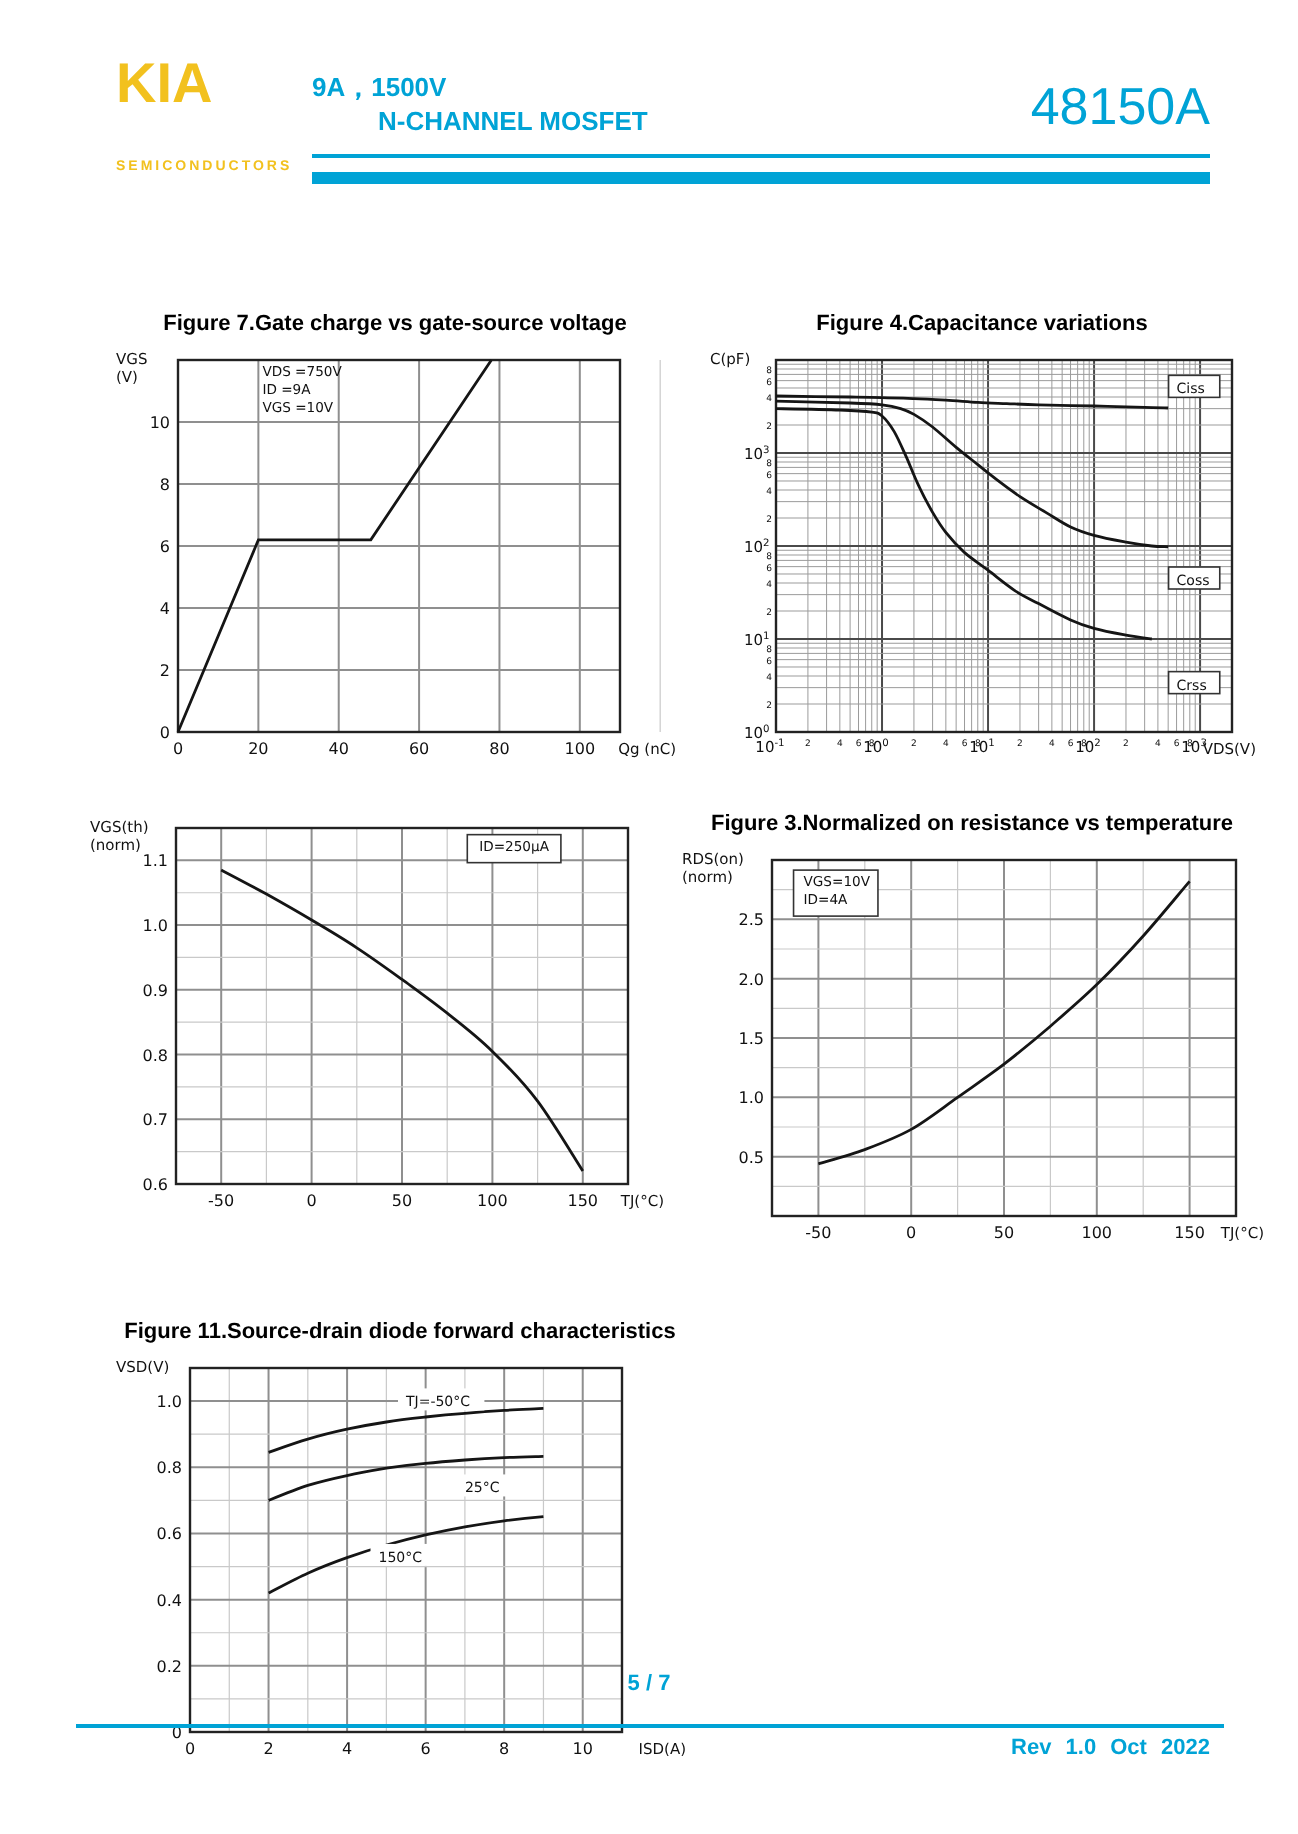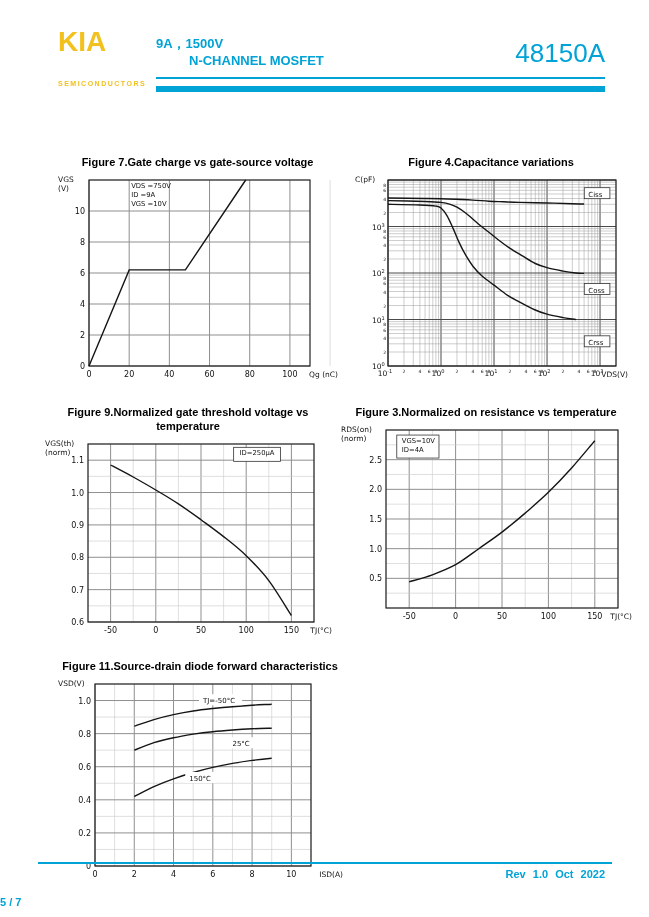--- a/index.html
+++ b/index.html
@@ -15,21 +15,21 @@
   .part-no{position:absolute;right:44px;top:38px;font-size:26px;color:#00A3D6;font-weight:500;}
   .rule-thin{position:absolute;left:156px;top:77px;width:449px;height:2px;background:#00A3D6;}
   .rule-thick{position:absolute;left:156px;top:86px;width:449px;height:6px;background:#00A3D6;}
   
   .figure{position:absolute;margin-top:40px;}
   .figure .fig-title{margin:0 0 2px 0;font-size:11px;font-weight:bold;text-align:center;
         color:#000;line-height:1.25;}
   svg text{font-family:"DejaVu Sans",sans-serif;fill:#111;}
   
   .footer-rule{position:absolute;left:38px;top:862px;width:574px;height:2px;background:#00A3D6;}
-  .page-num{position:absolute;left:0;top:896px;width:649px;
+  .page-num{position:absolute;left:0;top:836px;width:649px;text-align:center;
         font-size:11px;font-weight:bold;color:#00A3D6;}
   .revision{position:absolute;right:44px;top:868px;font-size:11px;font-weight:bold;color:#00A3D6;word-spacing:4px;}
 </style>
 </head>
 <body>
 
 <div class="page">
 
   <div>
     <div class="logo">KIA</div>
@@ -209,21 +209,20 @@
         <rect x="232.28190595180615" y="111.50421040324974" width="25.6" height="11" fill="#fff" stroke="#333" stroke-width="0.8"></rect>
         <text x="236.28190595180615" y="120.50421040324974" font-size="7" text-anchor="start">Coss</text>
         <rect x="232.28190595180615" y="163.8138616555357" width="25.6" height="11" fill="#fff" stroke="#333" stroke-width="0.8"></rect>
         <text x="236.28190595180615" y="172.8138616555357" font-size="7" text-anchor="start">Crss</text>
         <text x="3" y="10" font-size="7.5" text-anchor="start">C(pF)</text>
         <text x="276" y="205" font-size="7.5" text-anchor="end">VDS(V)</text>
       </svg>
   </div>
 
   <div class="figure" style="left:42px;top:366px;width:292px;">
-    <div class="fig-title">Figure 9.Normalized gate threshold voltage vs temperature</div>
     <svg width="292" height="208">
         <line x1="46" y1="8" x2="46" y2="186" stroke="#c9c9c9" stroke-width="0.6"></line>
         <line x1="68.6" y1="8" x2="68.6" y2="186" stroke="#8f8f8f" stroke-width="1"></line>
         <line x1="91.2" y1="8" x2="91.2" y2="186" stroke="#c9c9c9" stroke-width="0.6"></line>
         <line x1="113.8" y1="8" x2="113.8" y2="186" stroke="#8f8f8f" stroke-width="1"></line>
         <line x1="136.4" y1="8" x2="136.4" y2="186" stroke="#c9c9c9" stroke-width="0.6"></line>
         <line x1="159" y1="8" x2="159" y2="186" stroke="#8f8f8f" stroke-width="1"></line>
         <line x1="181.6" y1="8" x2="181.6" y2="186" stroke="#c9c9c9" stroke-width="0.6"></line>
         <line x1="204.2" y1="8" x2="204.2" y2="186" stroke="#8f8f8f" stroke-width="1"></line>
         <line x1="226.8" y1="8" x2="226.8" y2="186" stroke="#c9c9c9" stroke-width="0.6"></line>

